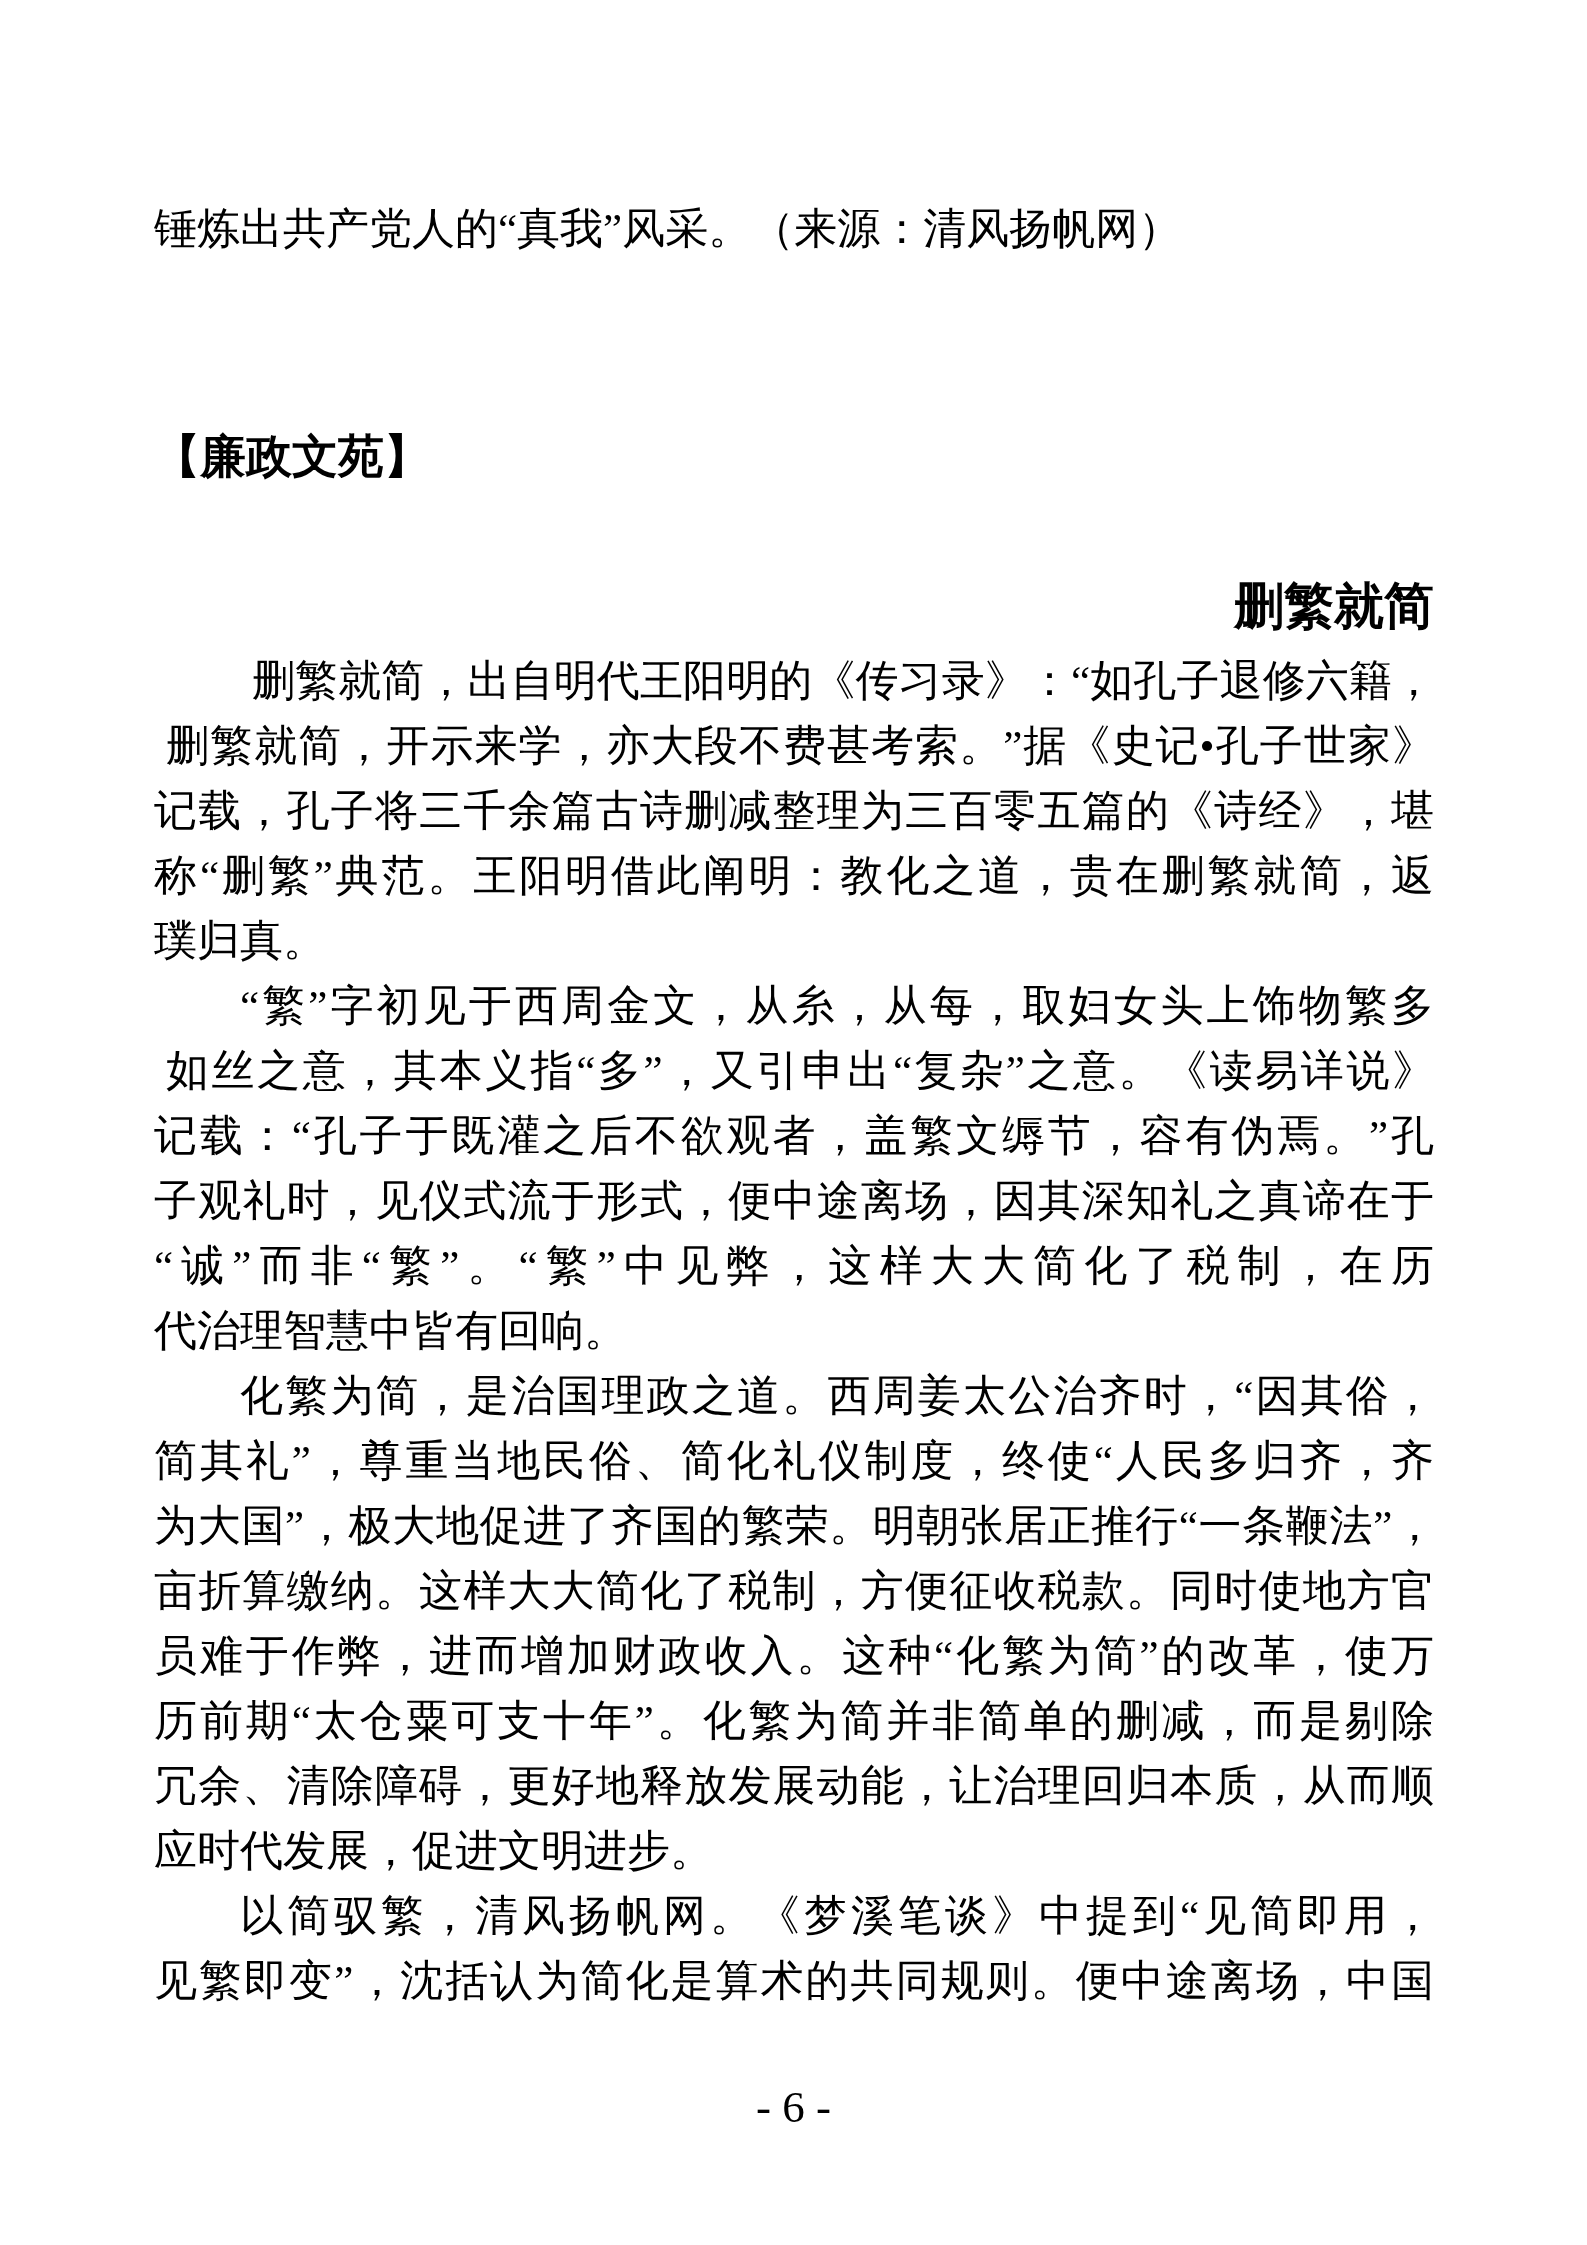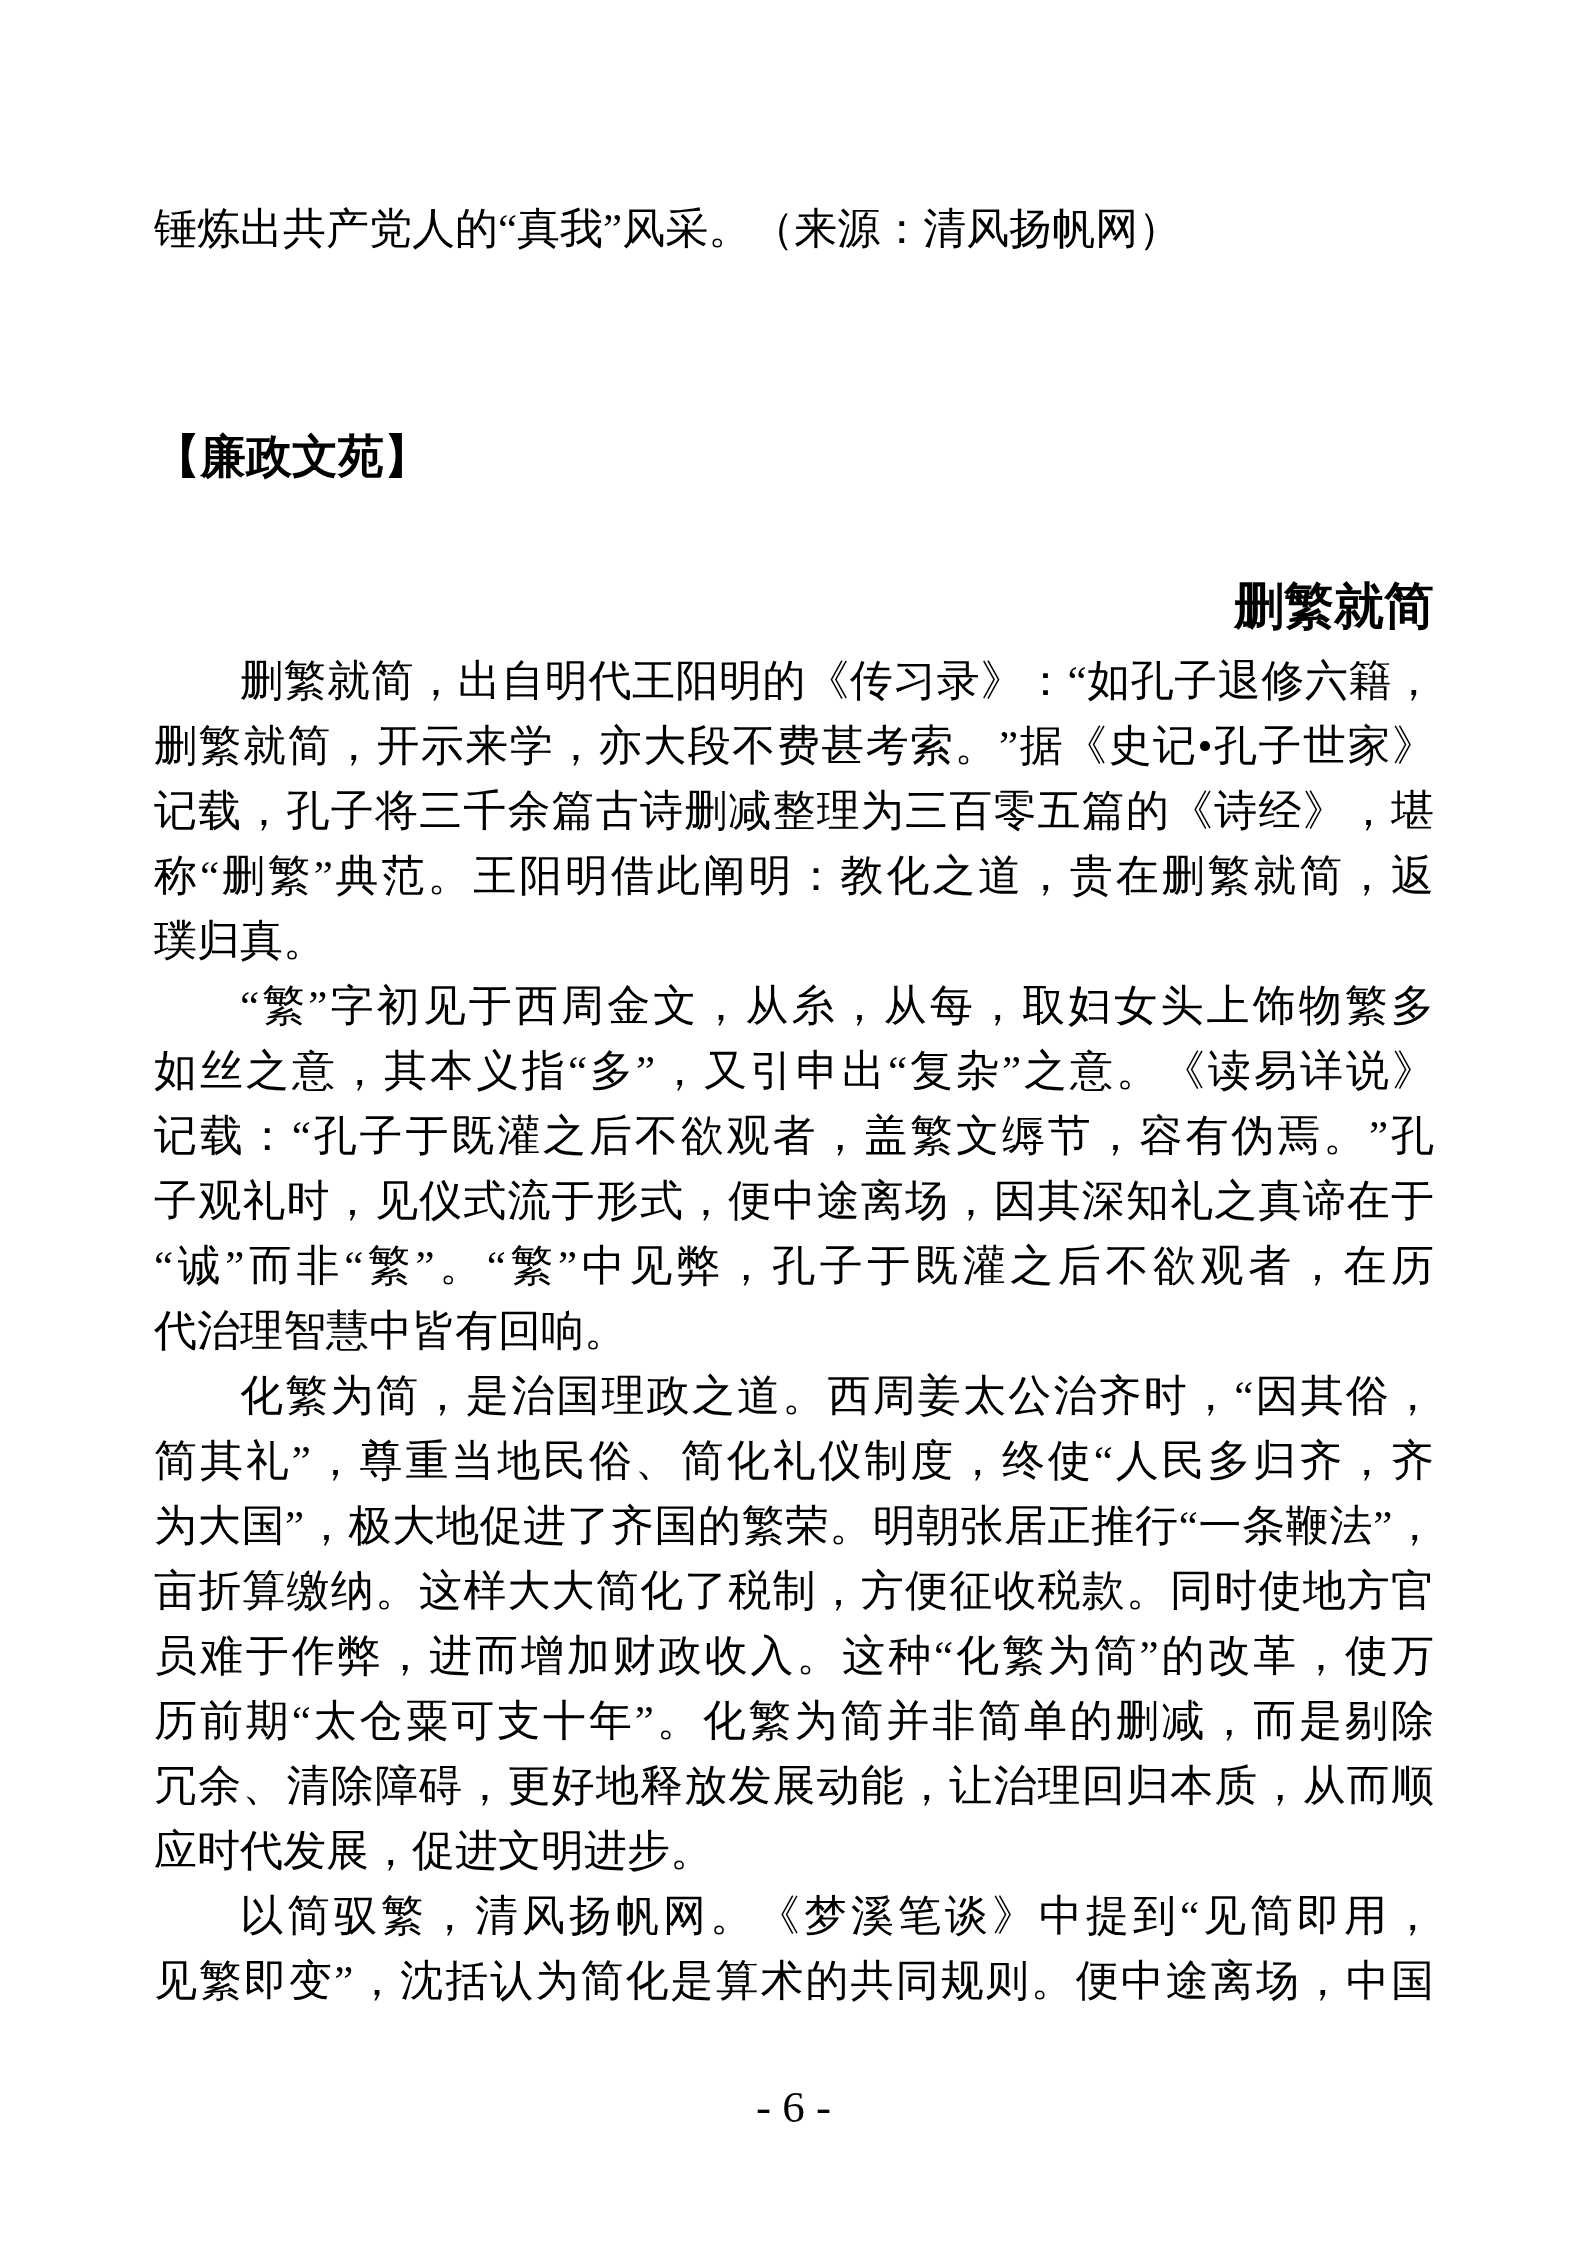--- a/index.html
+++ b/index.html
@@ -52,21 +52,21 @@
     height: 65px;
     line-height: 65px;
     overflow: hidden;
   }
   .j {
     text-align: justify;
     text-align-last: justify;
   }
   .short { white-space: nowrap; }
   .ind { padding-left: 86px; }
-  .t1 { letter-spacing: -1px; }
+  .t1 { letter-spacing: -1px; margin-left: 12px; }
   .t2 { letter-spacing: -2px; }
   .footer {
     position: absolute;
     left: 0;
     top: 2077px;
     width: 1587px;
     text-align: center;
     font-size: 45px;
     line-height: 60px;
   }
@@ -87,21 +87,21 @@
     <div class="bl j ind t1">删繁就简，出自明代王阳明的《传习录》：“如孔子退修六籍，</div>
     <div class="bl j t1">删繁就简，开示来学，亦大段不费甚考索。”据《史记•孔子世家》</div>
     <div class="bl j">记载，孔子将三千余篇古诗删减整理为三百零五篇的《诗经》，堪</div>
     <div class="bl j">称“删繁”典范。王阳明借此阐明：教化之道，贵在删繁就简，返</div>
     <div class="bl short">璞归真。</div>
 
     <div class="bl j ind">“繁”字初见于西周金文，从糸，从每，取妇女头上饰物繁多</div>
     <div class="bl j t1">如丝之意，其本义指“多”，又引申出“复杂”之意。《读易详说》</div>
     <div class="bl j">记载：“孔子于既灌之后不欲观者，盖繁文缛节，容有伪焉。”孔</div>
     <div class="bl j">子观礼时，见仪式流于形式，便中途离场，因其深知礼之真谛在于</div>
-    <div class="bl j">“诚”而非“繁”。“繁”中见弊，孔子于既灌之后不欲观者，在历</div>
+    <div class="bl j">“诚”而非“繁”。“繁”中见弊，这样大大简化了税制，在历</div>
     <div class="bl short">代治理智慧中皆有回响。</div>
 
     <div class="bl j ind">化繁为简，是治国理政之道。西周姜太公治齐时，“因其俗，</div>
     <div class="bl j">简其礼”，尊重当地民俗、简化礼仪制度，终使“人民多归齐，齐</div>
     <div class="bl j t2">为大国”，极大地促进了齐国的繁荣。明朝张居正推行“一条鞭法”，</div>
     <div class="bl j">亩折算缴纳。这样大大简化了税制，方便征收税款。同时使地方官</div>
     <div class="bl j">员难于作弊，进而增加财政收入。这种“化繁为简”的改革，使万</div>
     <div class="bl j">历前期“太仓粟可支十年”。化繁为简并非简单的删减，而是剔除</div>
     <div class="bl j">冗余、清除障碍，更好地释放发展动能，让治理回归本质，从而顺</div>
     <div class="bl short">应时代发展，促进文明进步。</div>

